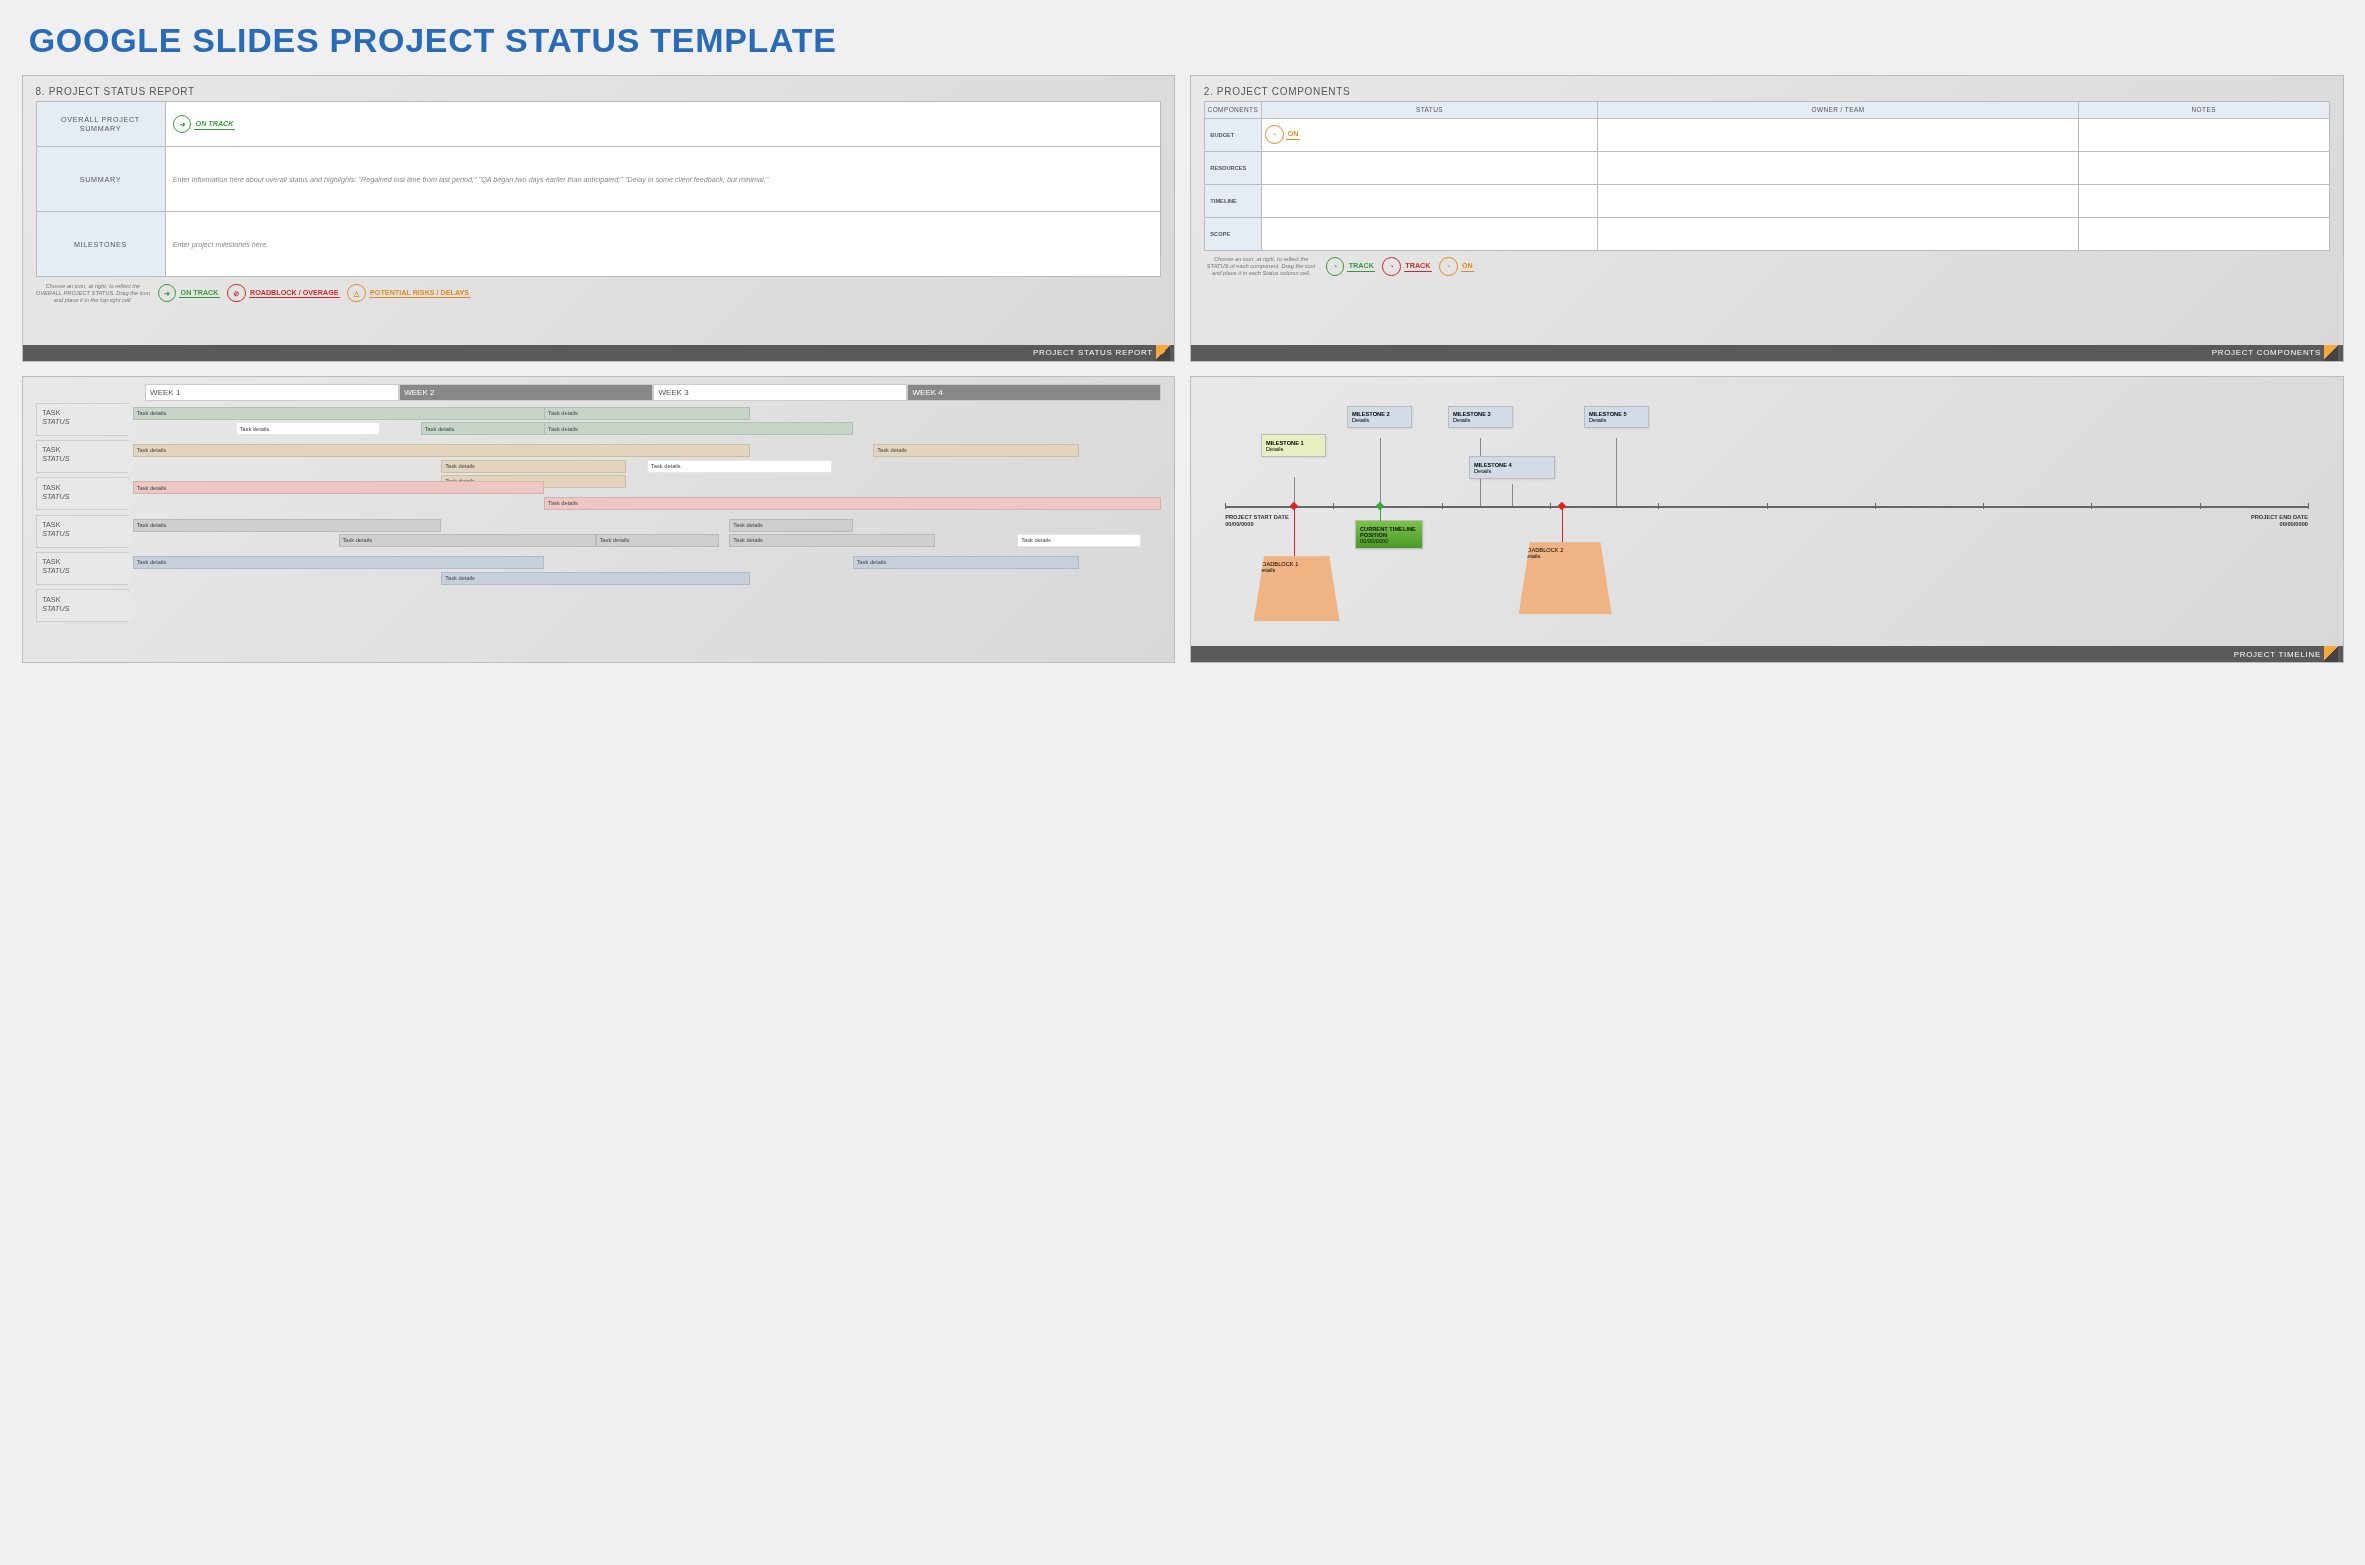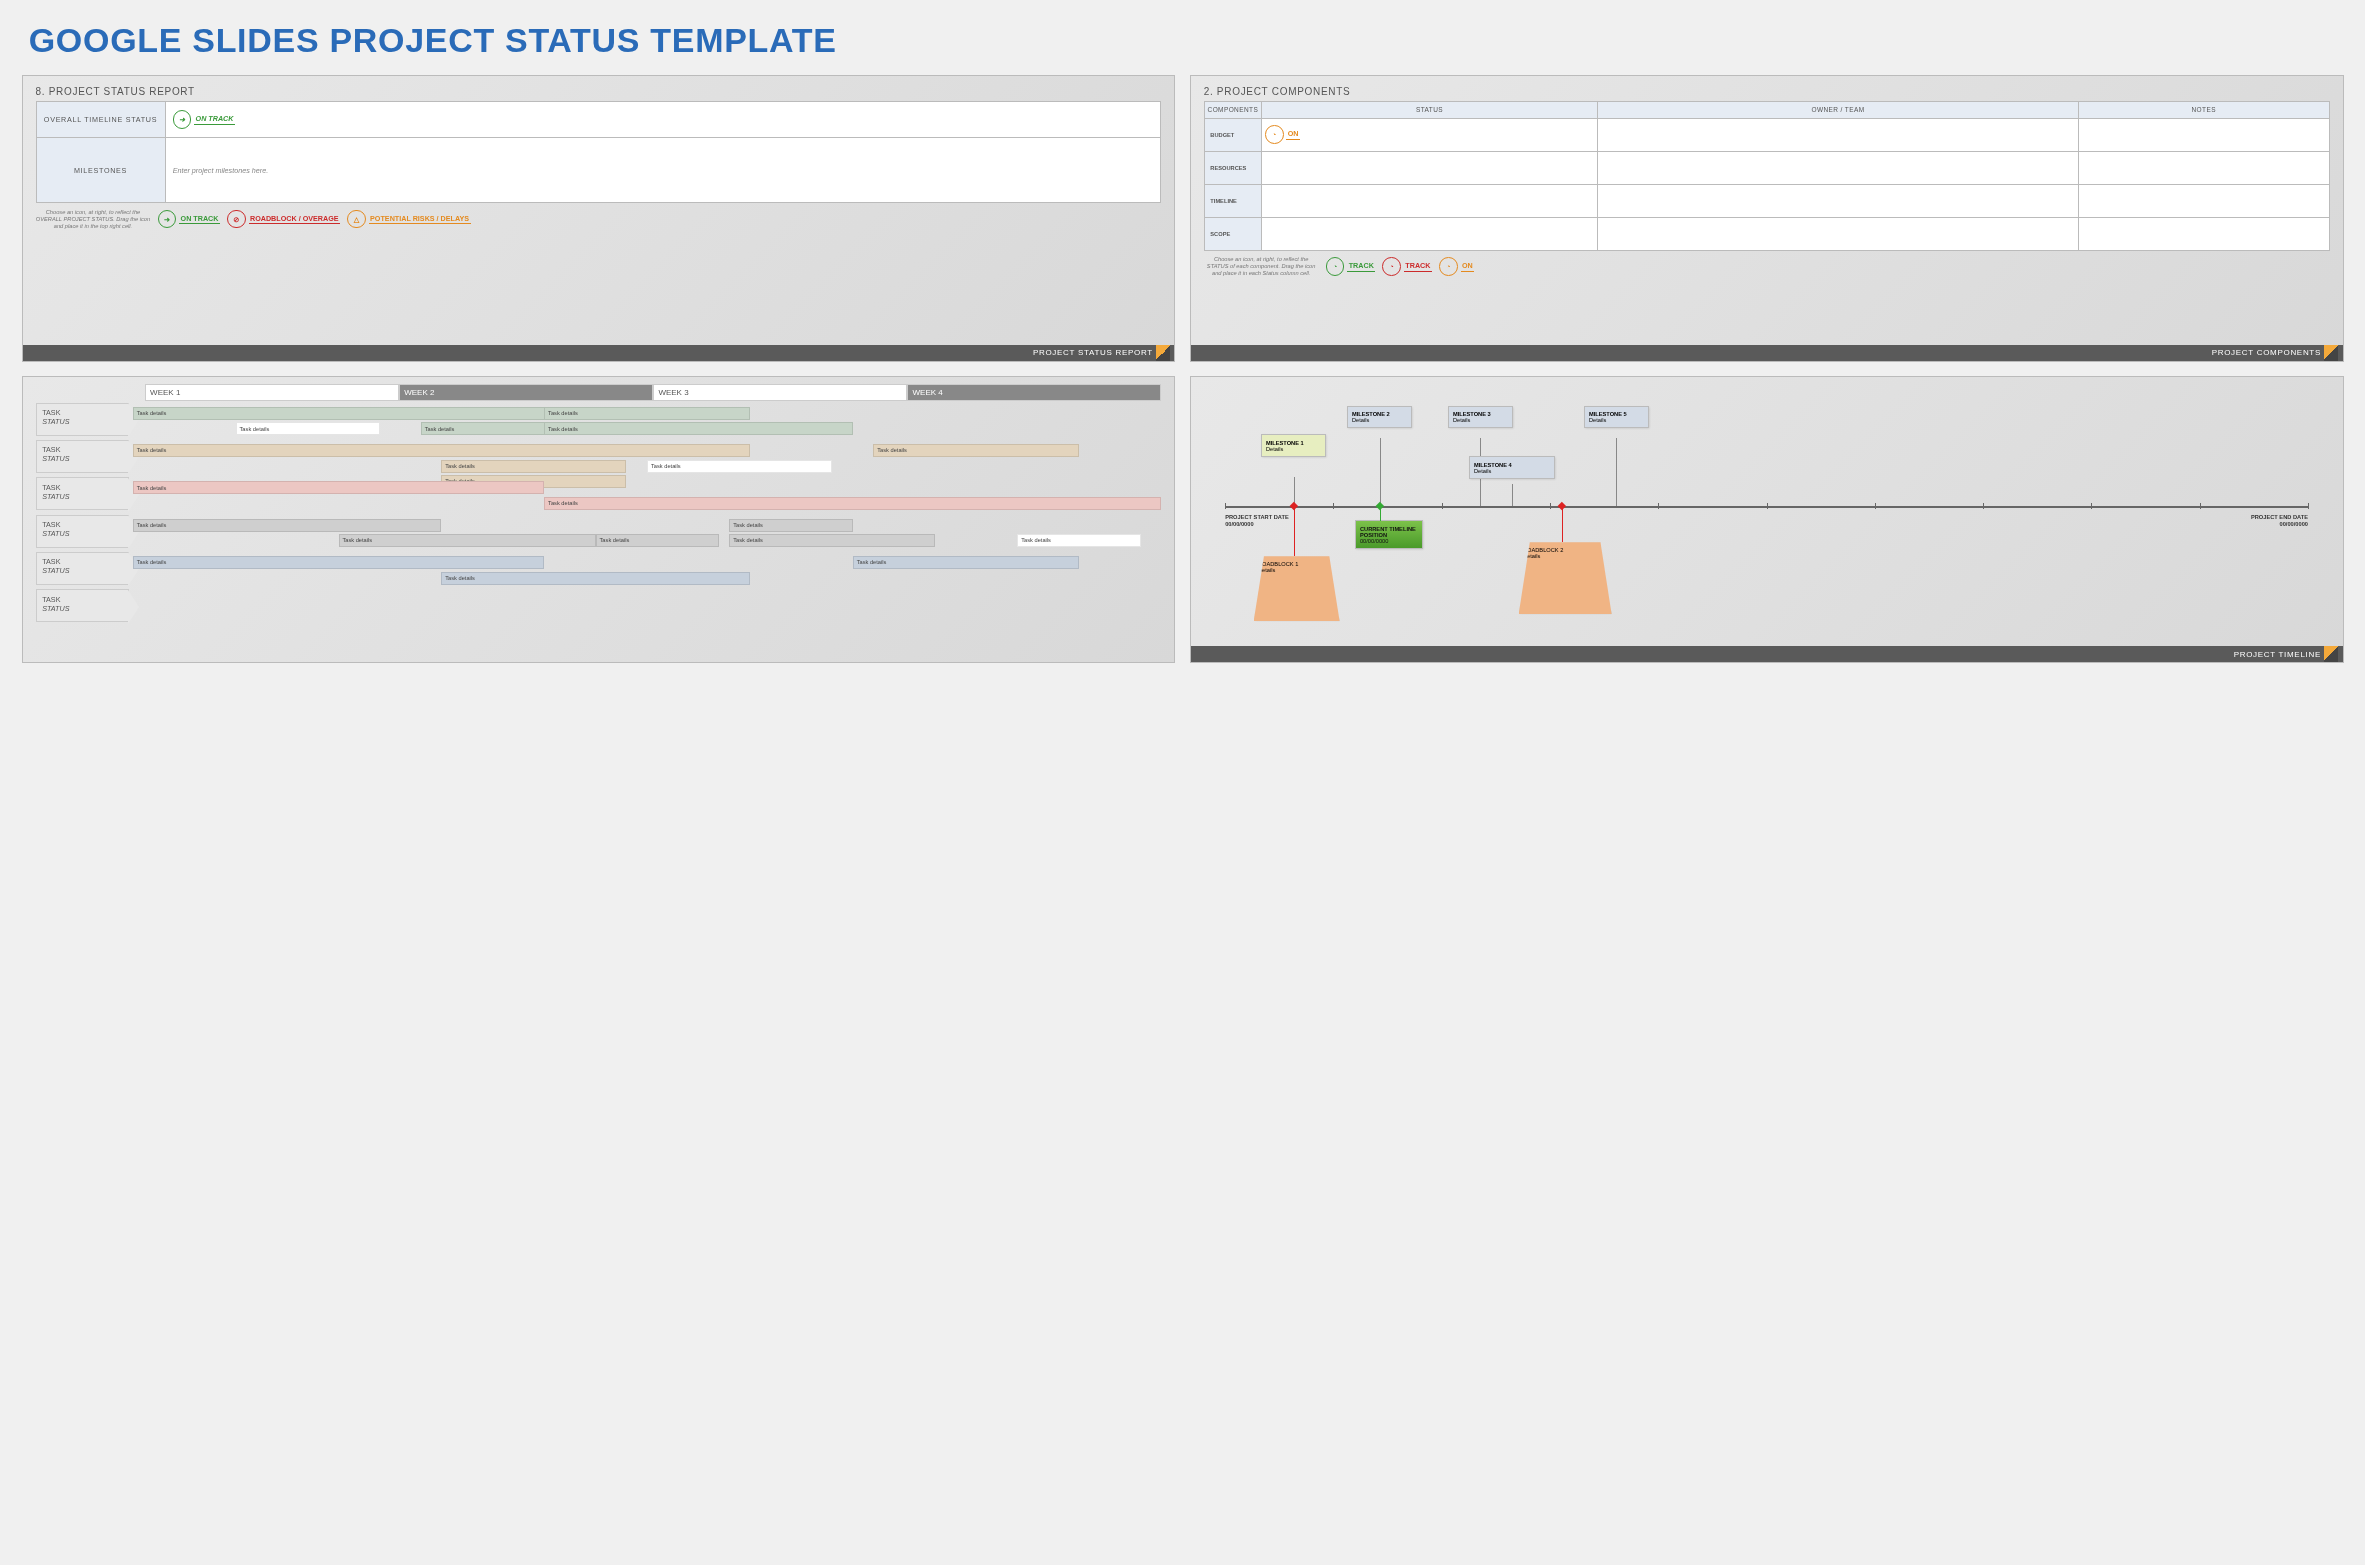--- a/index.html
+++ b/index.html
@@ -65,27 +65,31 @@
 <div class="main-title">GOOGLE SLIDES PROJECT STATUS TEMPLATE</div>
 
 <div class="grid">
 
   <div class="panel">
     <div class="panel-inner">
       <div class="panel-title">8. PROJECT STATUS REPORT</div>
       <table class="tbl1">
         <tbody>
             <tr class="status-row">
-          <td class="lab">OVERALL TIMELINE STATUS</td>
+          <td class="lab">OVERALL PROJECT SUMMARY</td>
           <td class="val">
             <span class="stat-chip green">
               <span class="ring">➜</span>
               <span class="chip-label">ON TRACK</span>
             </span>
           </td>
+        </tr>
+        <tr>
+          <td class="lab" style="height:65px">SUMMARY</td>
+          <td class="val">Enter information here about overall status and highlights: "Regained lost time from last period;" "QA began two days earlier than anticipated;" "Delay in some client feedback, but minimal."</td>
         </tr>
         <tr>
           <td class="lab" style="height:65px">MILESTONES</td>
           <td class="val">Enter project milestones here.</td>
         </tr>
       </tbody>
         </table>
       <div class="legend-row">
         <div class="legend-hint">Choose an icon, at right, to reflect the OVERALL PROJECT STATUS. Drag the icon and place it in the top right cell.</div>
         <span class="stat-chip green">

